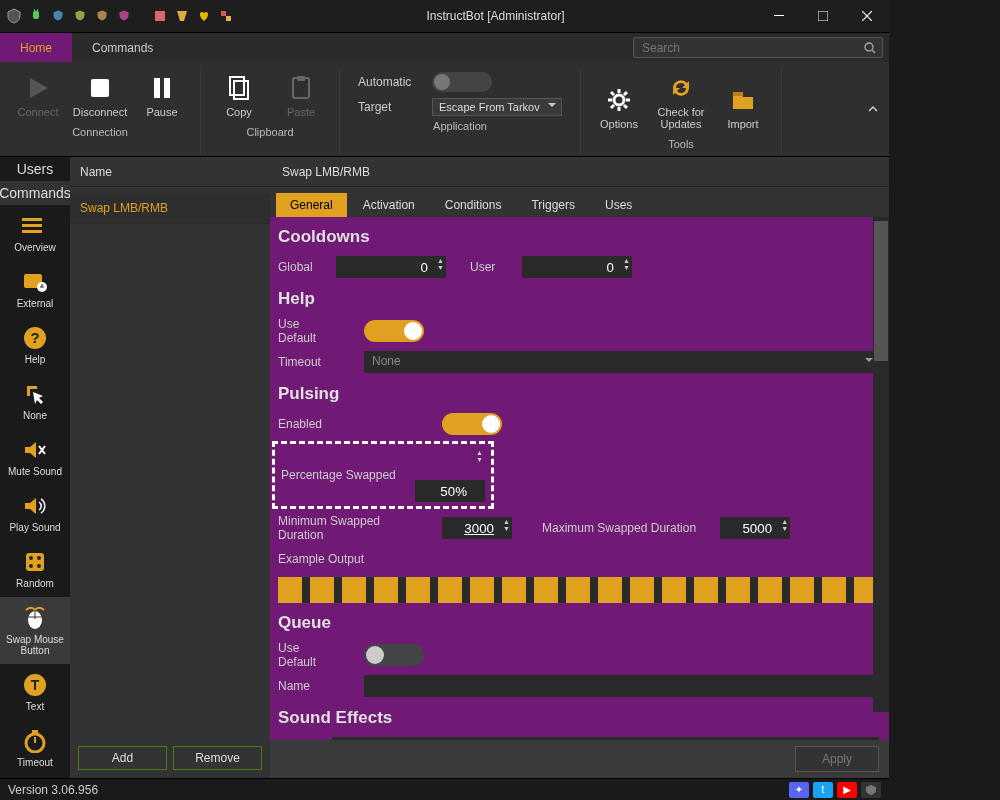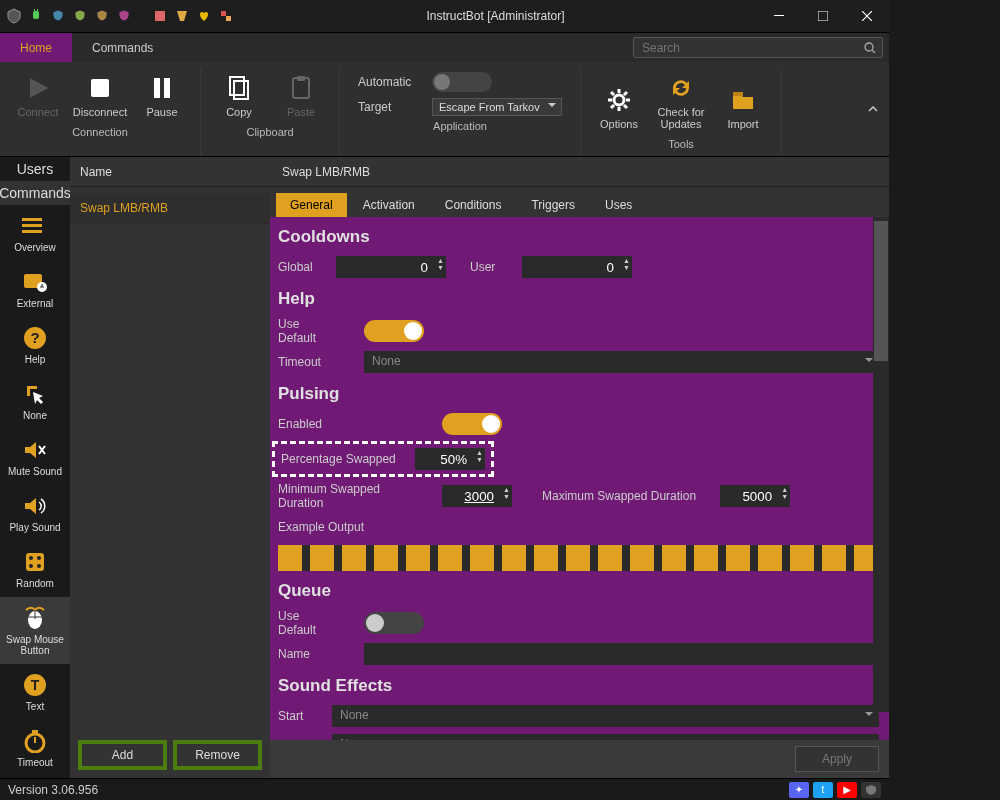--- a/index.html
+++ b/index.html
@@ -60,21 +60,21 @@
 .sn-item .ico{height:26px;display:flex;align-items:center;justify-content:center}
 .sn-item.active{background:#3a3a3a}
 .sn-item span{text-align:center;line-height:1.1}
 
 
 .cmdcol{width:200px;background:#333;display:flex;flex-direction:column}
 .cmdhead{height:30px;display:flex;align-items:center;padding:0 10px;color:#ddd;border-bottom:1px solid #222}
 .cmdlist{flex:1;padding-top:6px}
 .cmditem{padding:8px 10px;color:var(--accent);font-size:12px;border-bottom:1px solid #2a2a2a;background:#2e2e2e}
 .cmdactions{display:flex;gap:6px;padding:8px}
-.btn{flex:1;background:#333;color:#ddd;border:4px solid #4d7c0f;padding:4px 0;text-align:center;font-size:12px}
+.btn{flex:1;background:#333;color:#ddd;border:1px solid #4d7c0f;padding:4px 0;text-align:center;font-size:12px}
 
 
 .content{flex:1;display:flex;flex-direction:column;background:#3a3a3a;min-width:0}
 .chead{height:30px;display:flex;align-items:center;padding:0 12px;color:#ddd;border-bottom:1px solid #222;background:#333}
 .ctabs{display:flex;gap:2px;background:#333;padding:6px 6px 0 6px}
 .ctab{padding:5px 14px;background:#333;color:#ddd;font-size:12px}
 .ctab.active{background:var(--accent);color:#000}
 
 .scroll{flex:1;overflow:hidden;position:relative;background:#701a75;padding:0 10px 0 8px}
 .scrollbar{position:absolute;right:0;top:0;bottom:28px;width:16px;background:#2a2a2a}
@@ -479,21 +479,21 @@
         <div class="section-title">Pulsing</div>
         <div class="row">
           <span class="lbl" style="width:140px">Enabled</span>
           <div class="pill2 on">
               <div class="dot"></div>
             </div>
         </div>
         <div class="row">
           <span class="highlight-box">
             <span class="lbl" style="width:134px">Percentage Swapped</span>
-            <span class="spinwrap"><input class="num" style="width: 70px;" value="50%"><span class="arrows">
+            <span class="spinwrap"><input class="num" style="width: 70px; margin-top: 32px;" value="50%"><span class="arrows">
                   <span>▲</span>
                   <span>▼</span>
                 </span></span>
           </span>
         </div>
         <div class="row">
           <span class="lbl" style="width:140px">Minimum Swapped Duration</span>
           <span class="spinwrap"><input class="num" style="width: 70px; text-decoration: underline;" value="3000"><span class="arrows">
                 <span>▲</span>
                 <span>▼</span>

